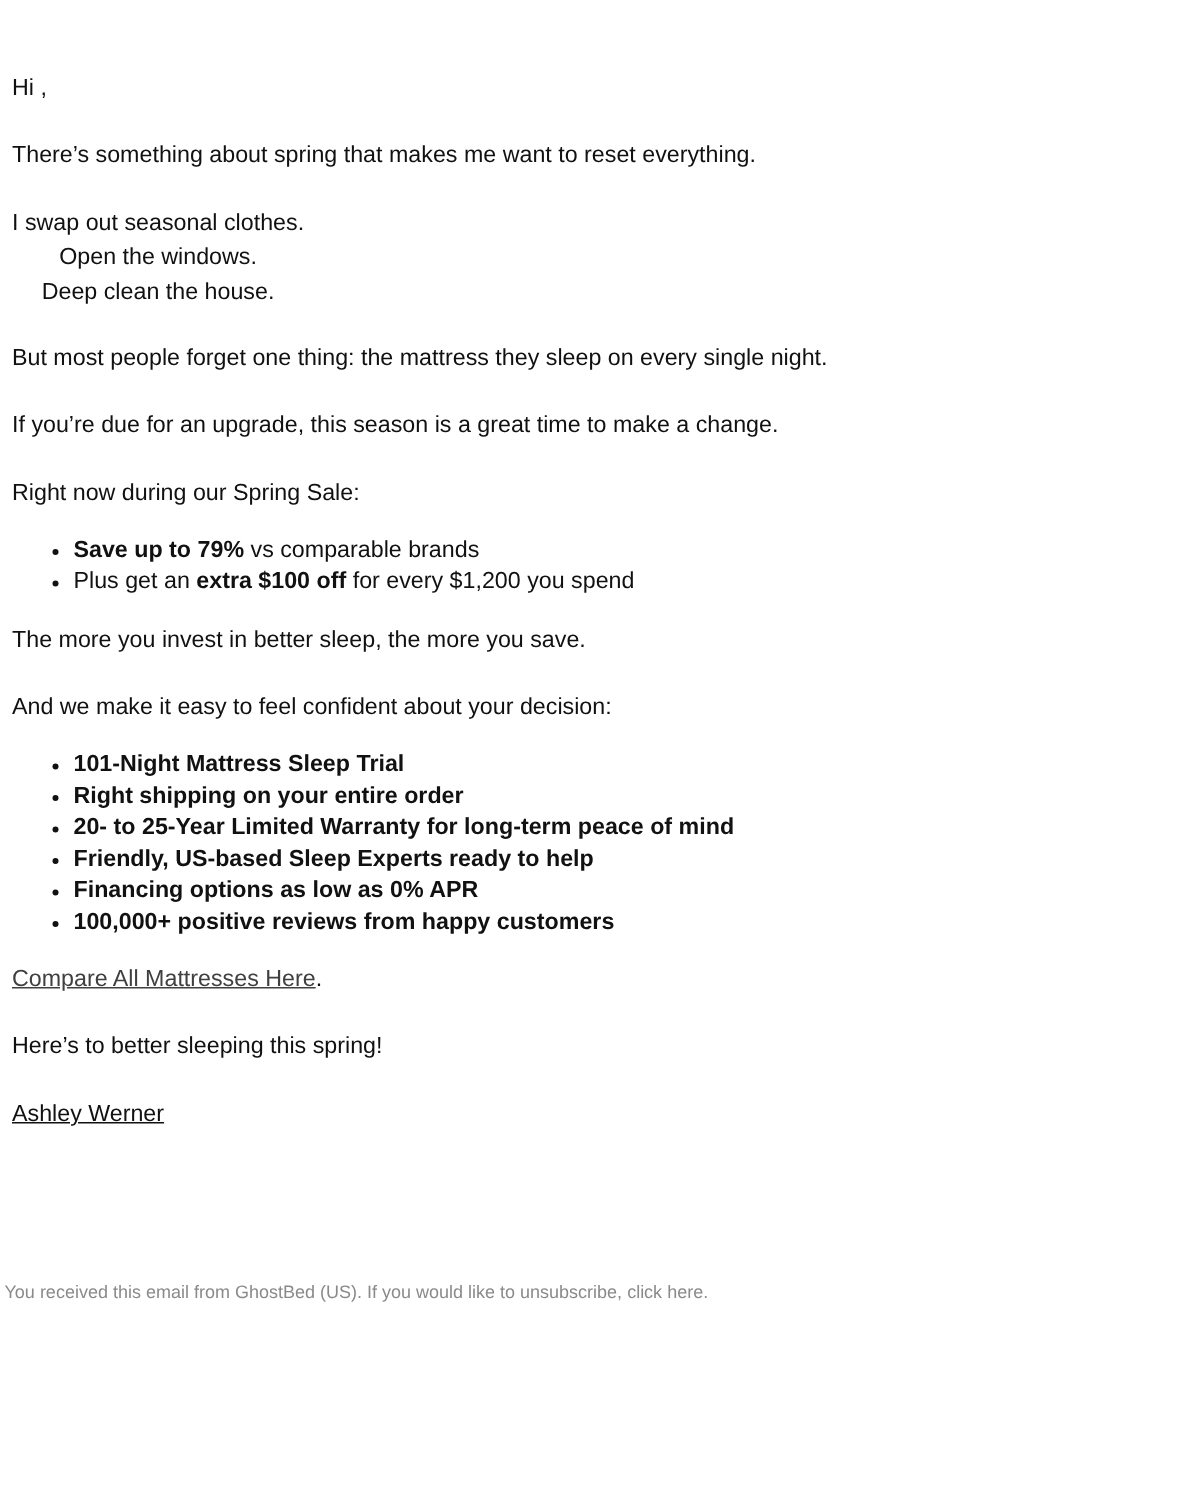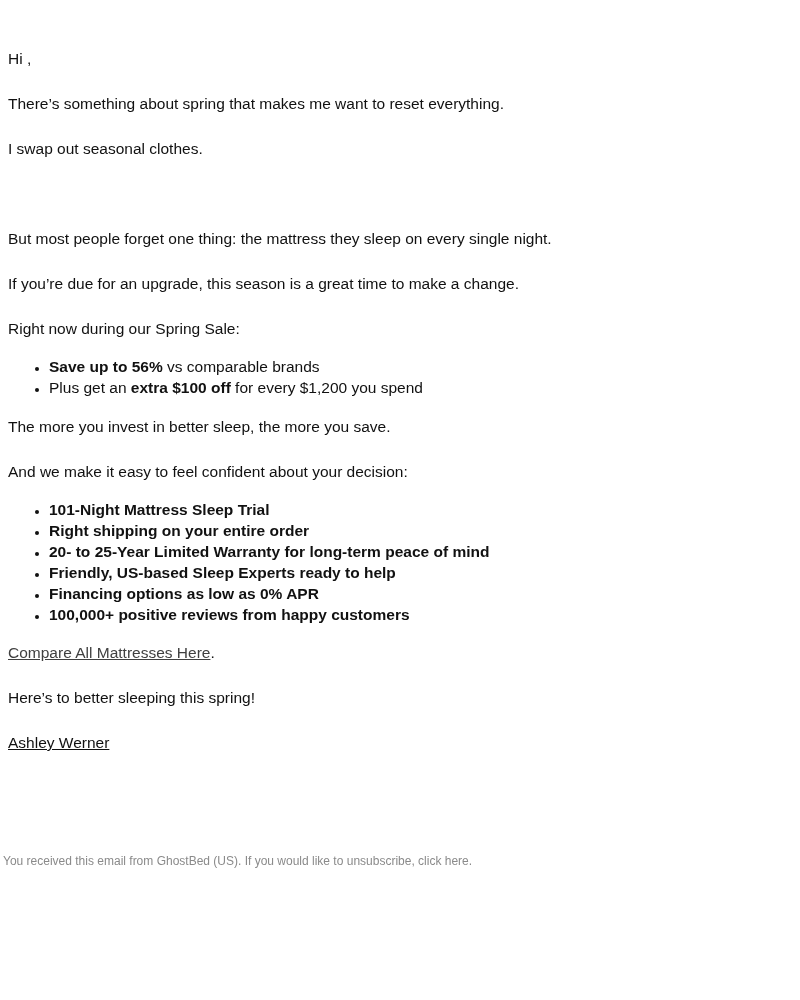--- a/index.html
+++ b/index.html
@@ -58,30 +58,32 @@
 <body>
 
 <div class="email">
 
   <p class="para" style="top:48px;">Hi ,</p>
 
   <p class="para" style="top:93px;">There’s something about spring that makes me want to reset everything.</p>
 
   <p class="para" style="top:137px;text-align:center;">
     <span class="stack-line">I swap out seasonal clothes.</span>
+    <span class="stack-line">Open the windows.</span>
+    <span class="stack-line">Deep clean the house.</span>
   </p>
 
   <p class="para" style="top:228px;text-align:center;">But most people forget one thing: the mattress they sleep on every single night.</p>
 
   <p class="para" style="top:273px;">If you’re due for an upgrade, this season is a great time to make a change.</p>
 
   <p class="para" style="top:318px;">Right now during our Spring Sale:</p>
 
   <ul class="bullets" style="top:356px;">
-    <li><b>Save up to 56%</b><span> vs comparable brands</span></li>
+    <li><b>Save up to 79%</b><span> vs comparable brands</span></li>
     <li><span>Plus get an </span><b>extra $100 off</b><span> for every $1,200 you spend</span></li>
   </ul>
 
   <p class="para" style="top:416px;">The more you invest in better sleep, the more you save.</p>
 
   <p class="para" style="top:461px;">And we make it easy to feel confident about your decision:</p>
 
   <ul class="bullets" style="top:499px;font-weight:bold;">
     <li>101-Night Mattress Sleep Trial</li>
     <li>Right shipping on your entire order</li>

